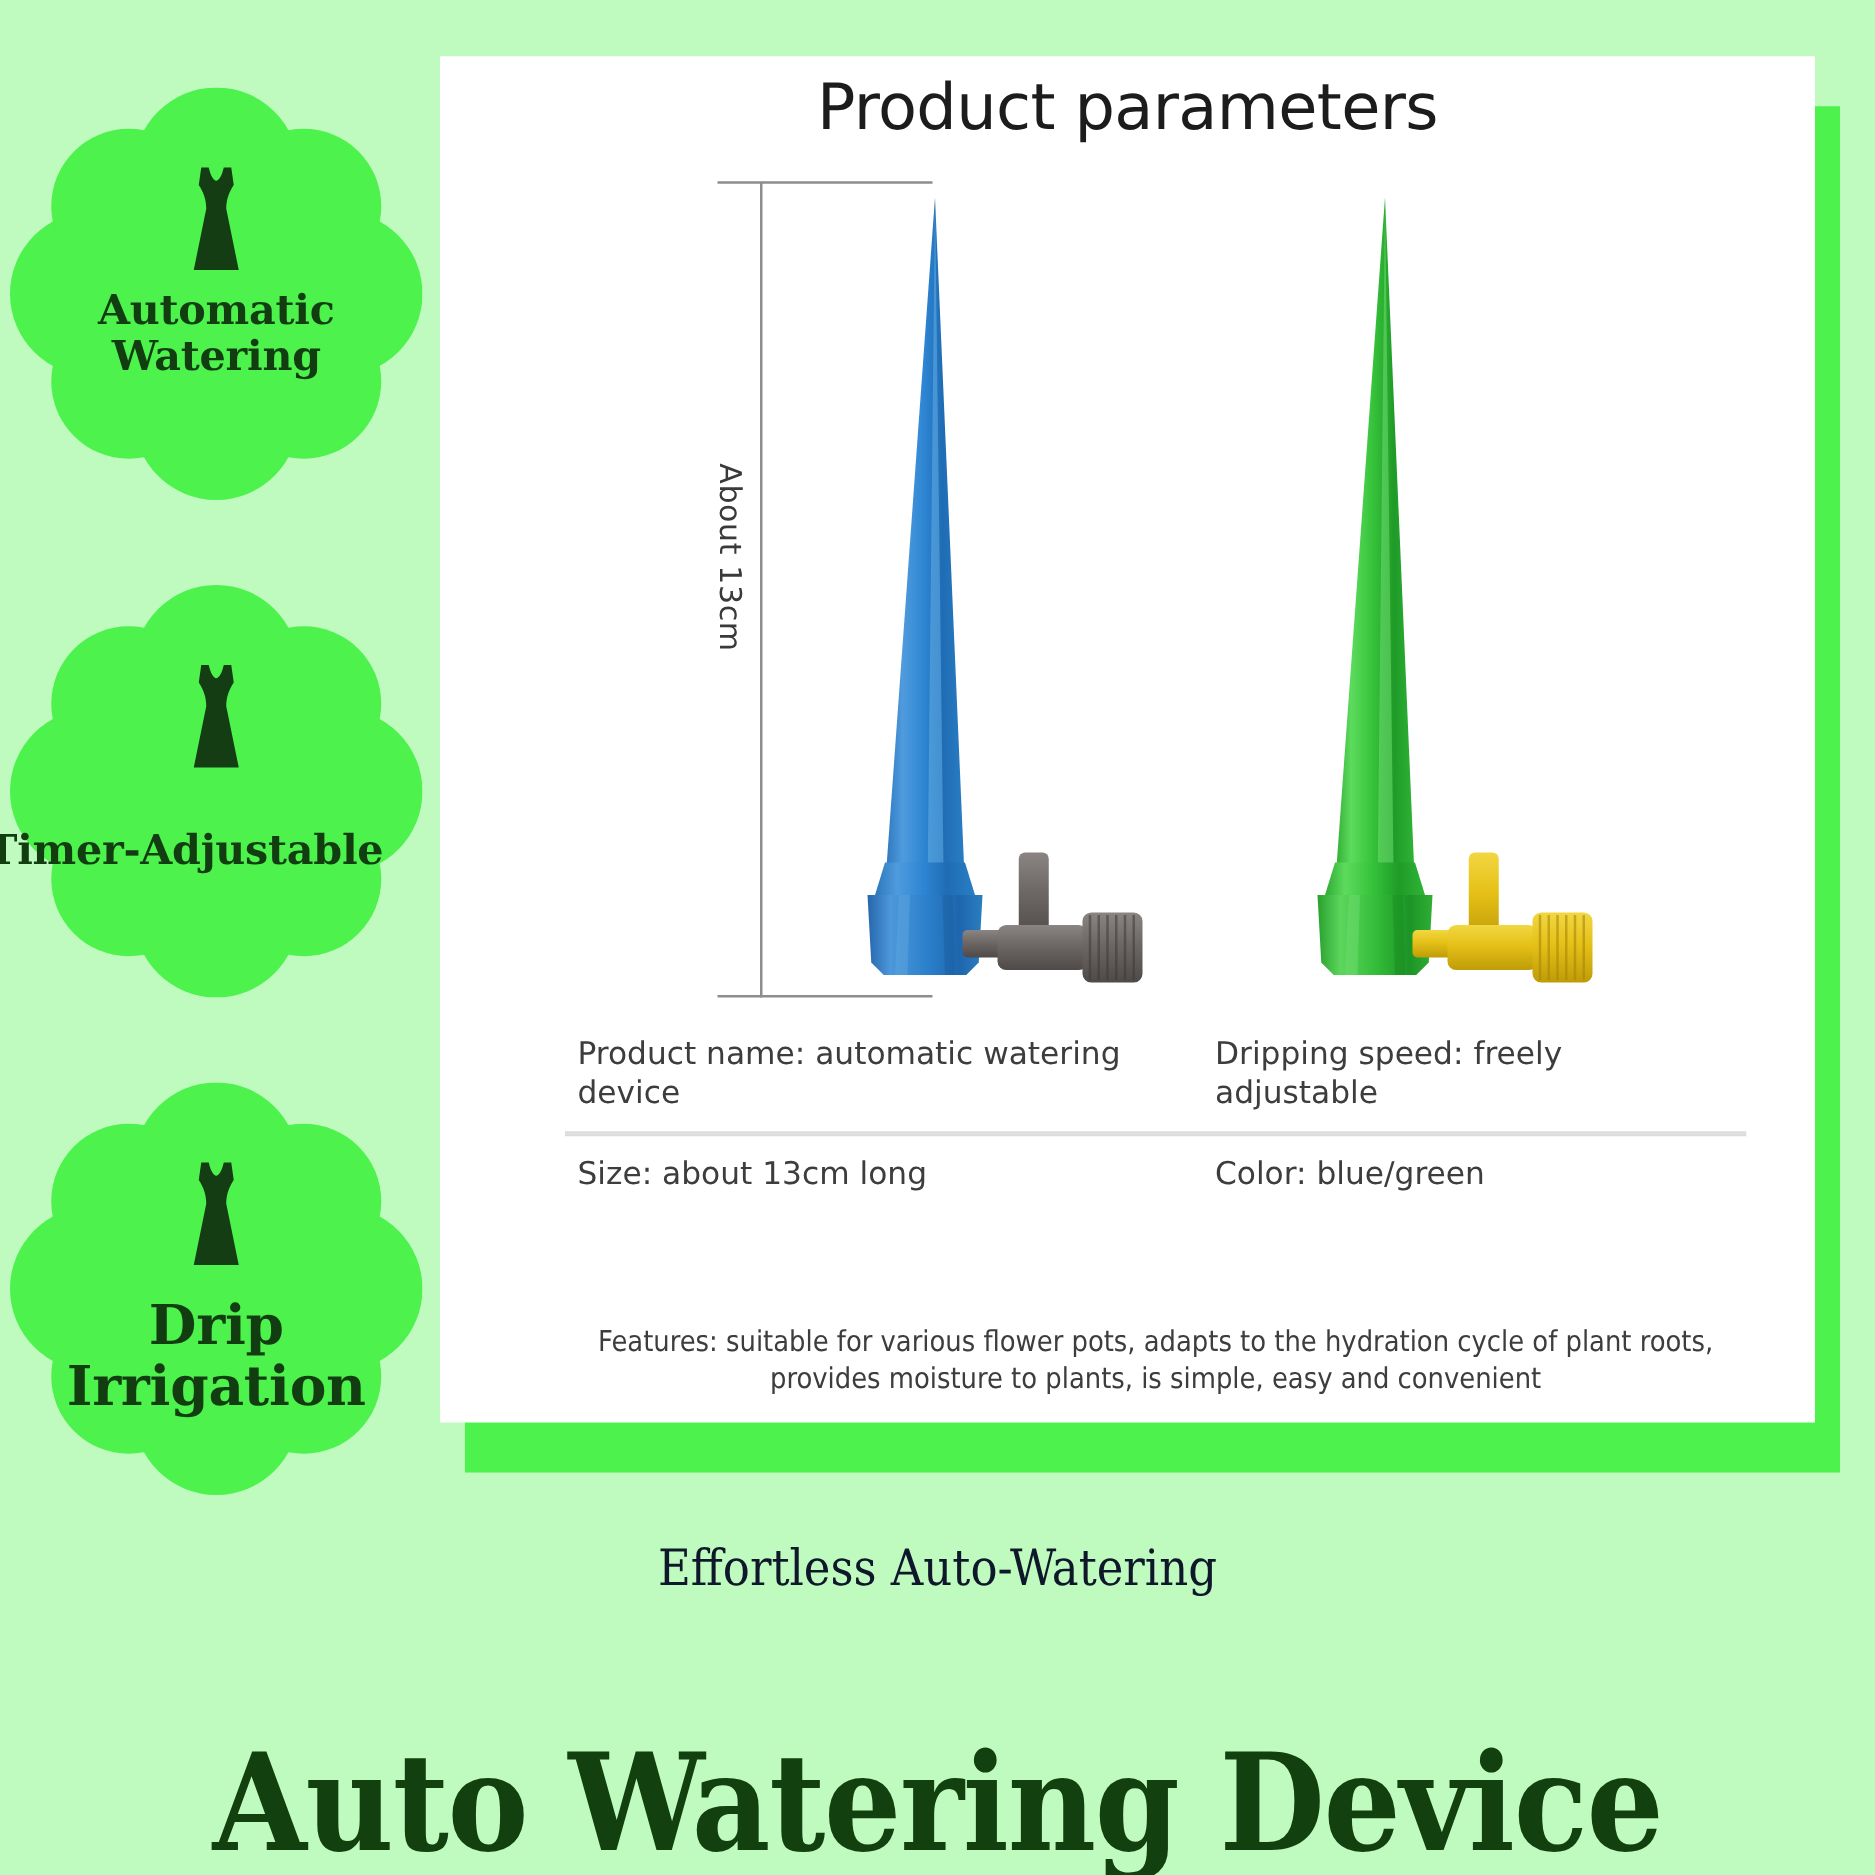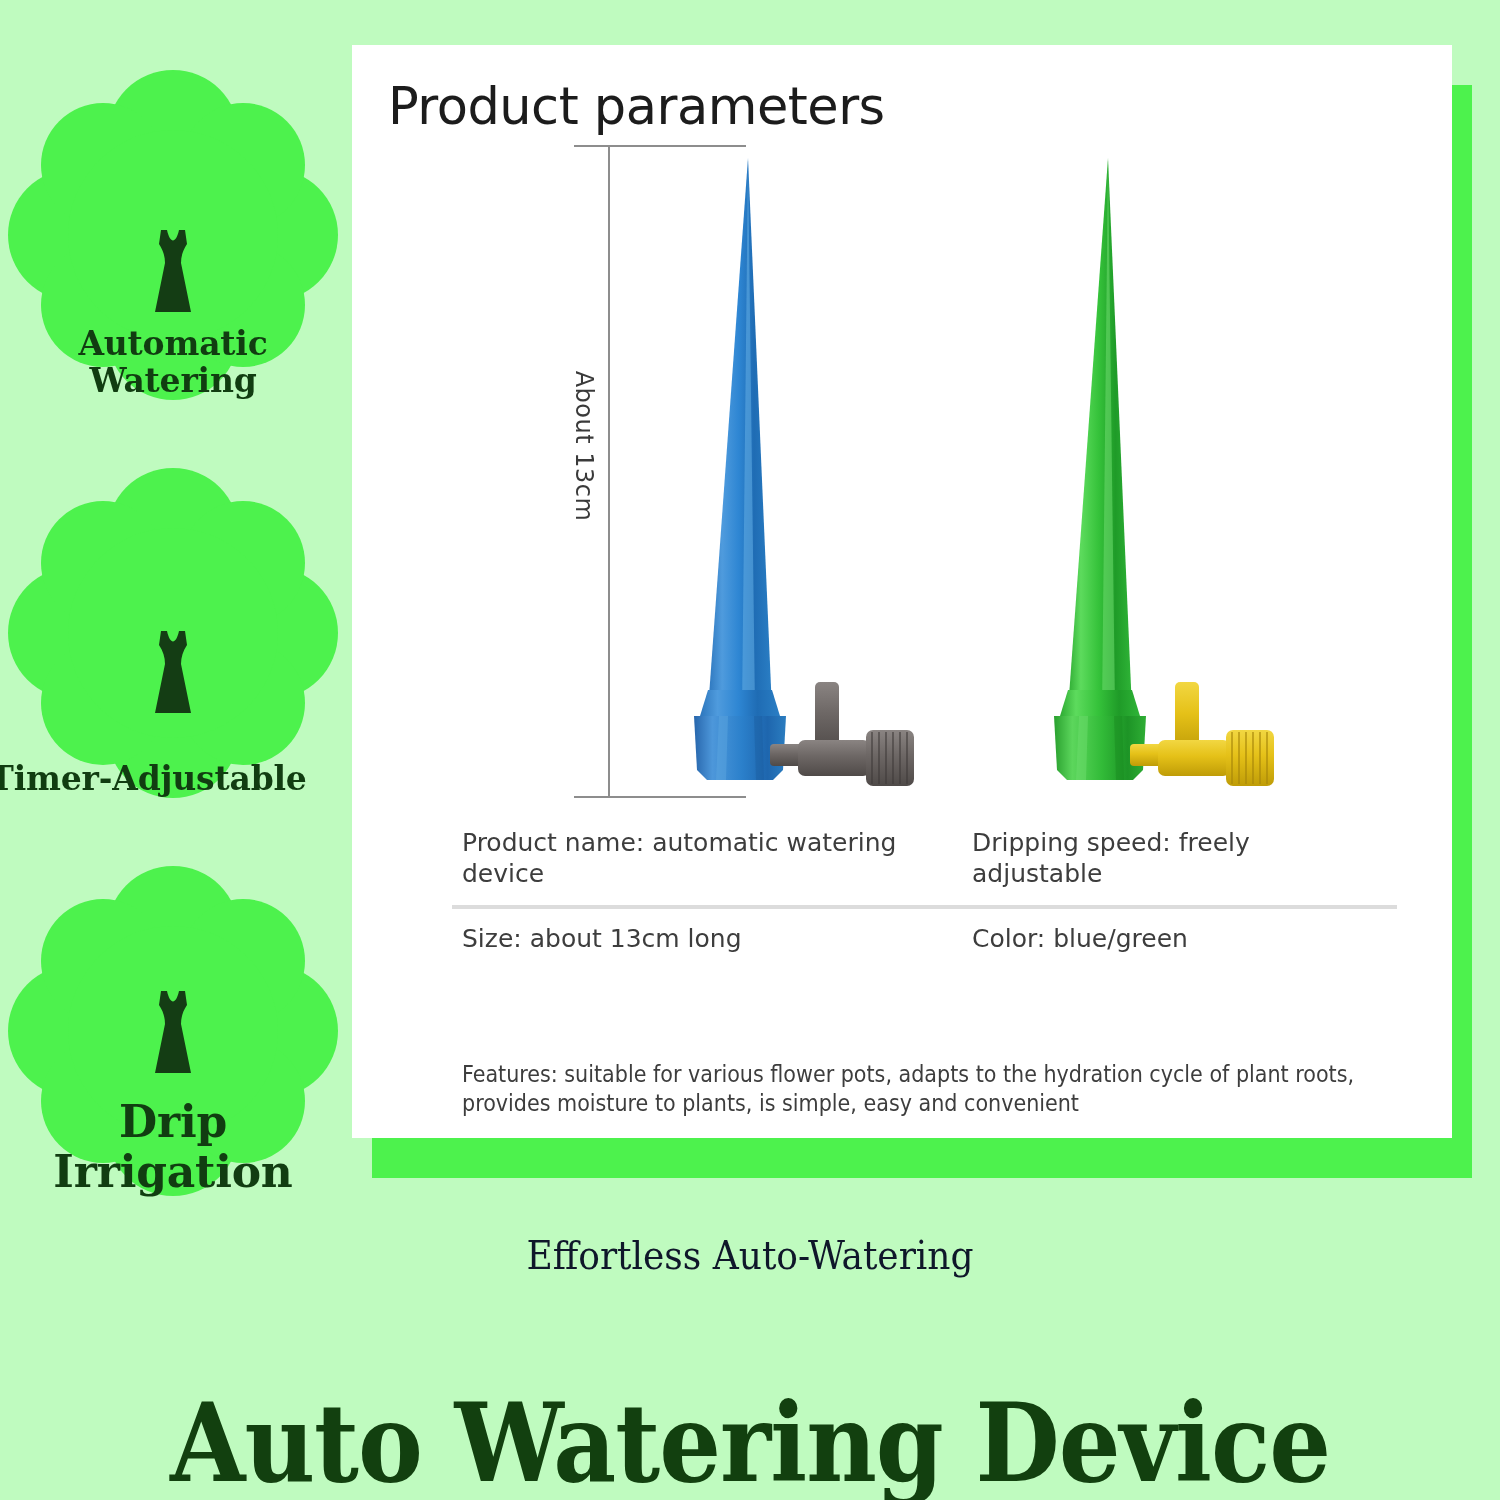--- a/index.html
+++ b/index.html
@@ -38,21 +38,21 @@
     inset: 0;
   }
   .flower svg { display: block; width: 330px; height: 330px; }
 
   .badge-inner {
     position: absolute;
     inset: 0;
     display: flex;
     flex-direction: column;
     align-items: center;
-    justify-content: flex-end;
+    justify-content: flex-start;
     padding-top: 62px;
     box-sizing: border-box;
   }
   .dress-icon { width: 64px; height: 86px; display: block; }
   .badge-label {
     margin-top: 12px;
     text-align: center;
     color: #113d11;
     font-family: "DejaVu Serif", serif;
     font-weight: 700;
@@ -78,29 +78,28 @@
     left: 352px;
     top: 45px;
     width: 1100px;
     height: 1093px;
     background: #ffffff;
   }
 
   #card-title {
     position: absolute;
     left: 0;
-    top: 32px;
+    top: 12px;
     width: 1100px;
-    text-align: left;
+    text-align: center;
     font-family: "DejaVu Sans", sans-serif;
     font-size: 51px;
     font-weight: 400;
     color: #1c1c1c;
     letter-spacing: -0.5px;
-    padding-left: 36px;
   }
 
   
   #dimension {
     position: absolute;
     left: 200px;
     top: 95px;
     width: 200px;
     height: 660px;
   }
@@ -181,20 +180,21 @@
     position: absolute;
     left: 100px;
     top: 1015px;
     width: 945px;
     font-family: "DejaVu Sans Condensed", "DejaVu Sans", sans-serif;
     font-size: 23px;
     line-height: 1.26;
     color: #3d3d3d;
     padding: 0 10px;
     box-sizing: border-box;
+    text-align: center;
   }
 
   
   #subtitle {
     position: absolute;
     left: 0;
     top: 1232px;
     width: 1500px;
     text-align: center;
     font-family: "DejaVu Serif Condensed", "DejaVu Serif", serif;

